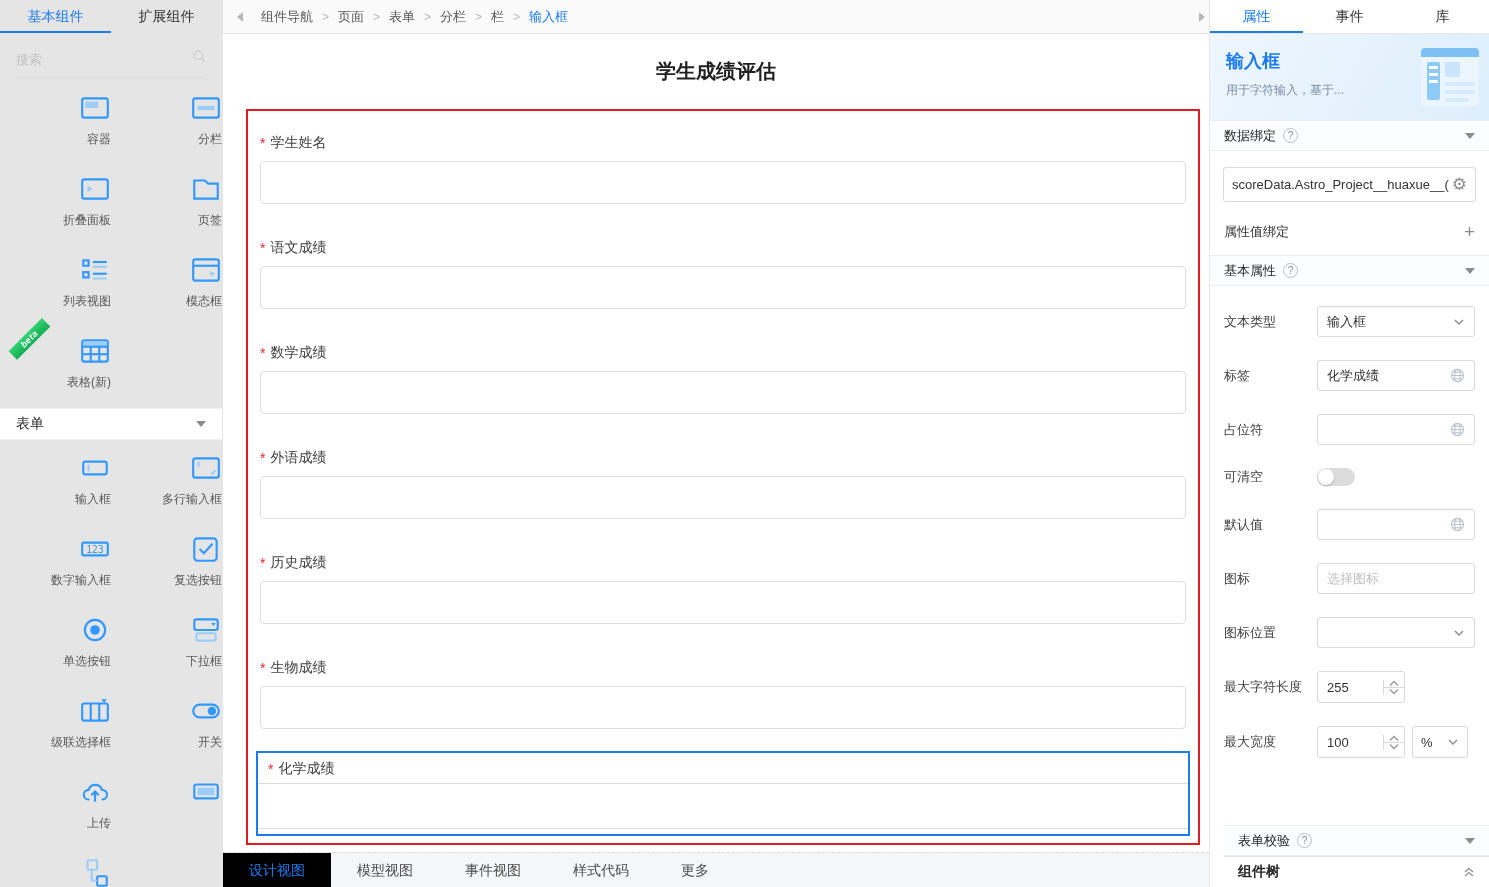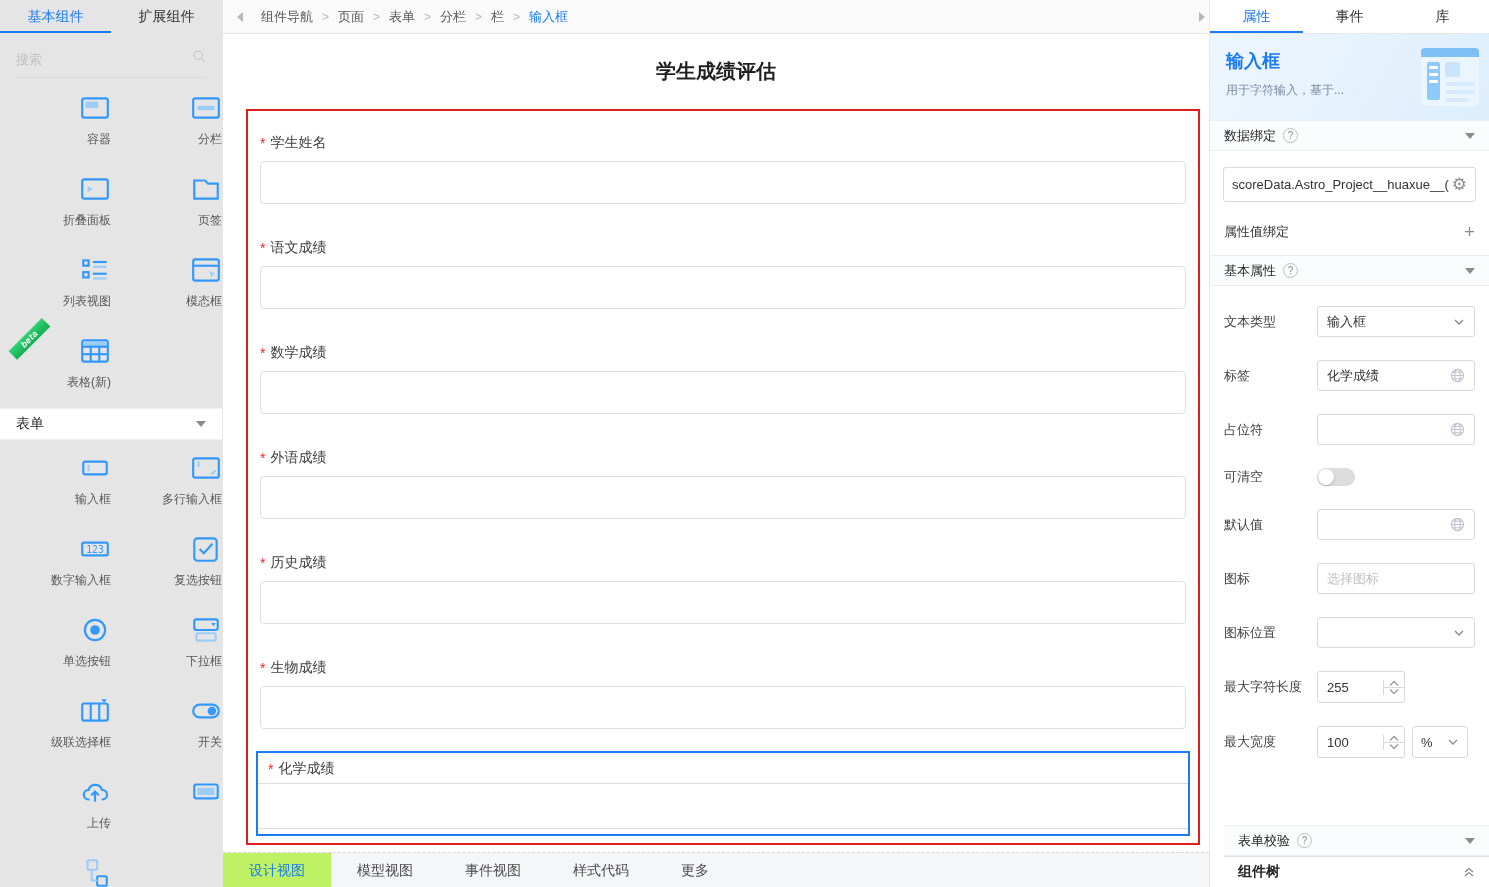--- a/index.html
+++ b/index.html
@@ -38,21 +38,21 @@
   .field .lab-row { font-size:14px; color:#404040; height:20px; display:flex; align-items:center; }
   .req { color:#f5222d; margin-right:5px; }
   .field .inp { margin-top:8px; height:43px; border:1px solid #dcdfe6; border-radius:4px; background:#fff; margin-bottom:22px; cursor:text; }
   .sel-field { margin:4px 8px 0; border:2px solid #1b7bf0; background:#fff; }
   .sel-field .lab-row { font-size:14px; color:#404040; padding:7px 10px 5px; display:flex; align-items:center; }
   .sel-field .divider { border-top:1px solid #dcdcdc; }
   .sel-field .body { height:44px; cursor:text; }
   .sel-field .foot { border-top:1px solid #dcdcdc; height:6px; }
   .view-bar { height:35px; background:#f5f6f7; border-top:1px dashed #d9d9d9; display:flex; align-items:stretch; flex-shrink:0; }
   .view-tab { padding:0 26px; line-height:34px; font-size:14px; color:#4a4a4a; cursor:pointer; }
-  .view-tab.active { background:#bef264; color:#1b7bf0; }
+  .view-tab.active { background:#000000; color:#1b7bf0; }
 
   
   .inspector { width:280px; flex:0 0 280px; border-left:1px solid #e6e6e6; position:relative; overflow:hidden; background:#fff; }
   .insp-tabs { height:34px; display:flex; border-bottom:1px solid #e6e6e6; }
   .insp-tab { flex:1; text-align:center; line-height:32px; font-size:14px; color:#333; cursor:pointer; }
   .insp-tab.active { color:#1b7bf0; border-bottom:2px solid #1b7bf0; }
   .comp-card { height:86px; background:linear-gradient(120deg,#eef6fe 0%,#ddeefc 100%); padding:15px 16px; position:relative; overflow:hidden; }
   .comp-card .name { color:#1b7bf0; font-size:18px; font-weight:bold; }
   .comp-card .desc { font-size:12px; color:#7a8aa0; margin-top:9px; }
   .illus { position:absolute; right:10px; top:14px; width:72px; height:58px; }

